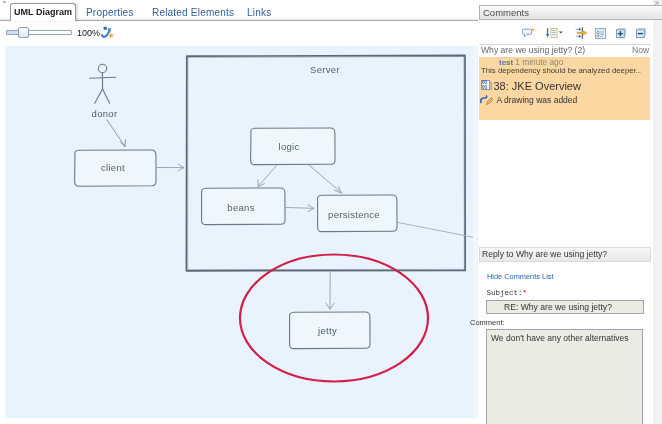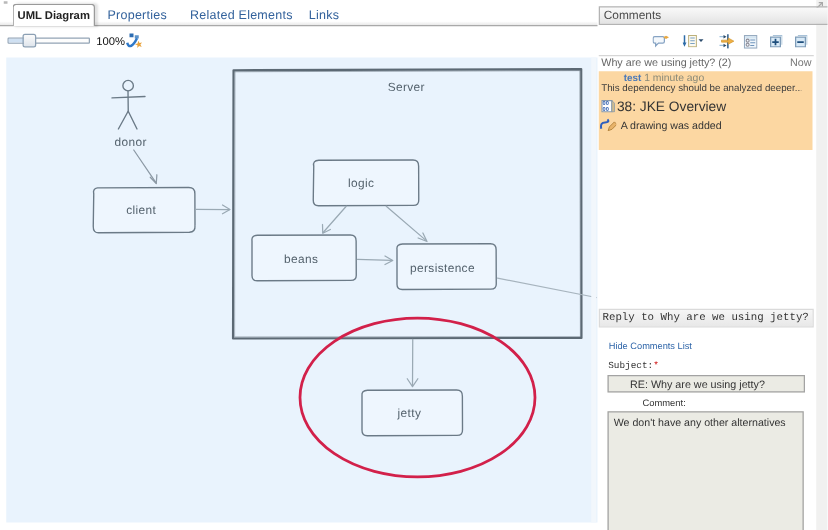--- a/index.html
+++ b/index.html
@@ -27,26 +27,26 @@
 #toolbar { left:479px; top:20px; width:172px; height:25px; background:#fff; border-bottom:1px solid #d6d6d6; }
 #threadtitle { left:481px; top:45px; font-size:8.6px; color:#666; }
 #threadnow { top:45px; left:632px; font-size:8.6px; color:#777; }
 #orange { left:479px; top:57px; width:171px; height:63px; background:#fcd7a2; }
 #orow1 { left:499px; top:56.5px; font-size:8.3px; color:#8a8a78; }
 #orow1 b { color:#4b79b8; font-size:7.9px; }
 #orow2 { left:481px; top:66px; width:160px; font-size:7.8px; color:#3d3d3d; white-space:nowrap; overflow:hidden; }
 #orow3 { left:493.5px; top:79.5px; font-size:11px; color:#333; }
 #orow4 { left:496.5px; top:95px; font-size:8.5px; color:#333; }
 
-#replyheader { left:479px; top:247px; width:172px; height:15px; background:linear-gradient(#f6f6f6,#e8e8e8); border:1px solid #dadada; font-size:8.6px; color:#333; line-height:13px; padding-left:2px;font-family:Liberation Mono, monospace; }
+#replyheader { left:479px; top:247px; width:172px; height:15px; background:linear-gradient(#f6f6f6,#e8e8e8); border:1px solid #dadada; font-size:8.6px; color:#333; line-height:13px; padding-left:2px; }
 #hidelink { left:487px; top:272px; font-size:7.4px; color:#2d64a8; }
 #subjlabel { left:486.5px; top:289px; font-size:7.5px; color:#333;font-family:Liberation Mono, monospace; }
 #subjlabel .req { color:#cc0000; }
 #subjinput { left:486px; top:300px; width:158px; height:14px; background:#ebebe4; border:1px solid #a3a3a3; font-size:8.6px; color:#333; line-height:12px; padding-left:17px; }
-#commlabel { left:514px; top:318px; font-size:7.5px; color:#333; }
+#commlabel { left:470px; top:318px; font-size:7.5px; color:#333; }
 #commarea { left:486px; top:329px; width:157px; height:100px; background:#ebebe4; border:1px solid #a3a3a3; font-size:8.5px; color:#333; padding:3px 0 0 4px; }
 </style>
 </head>
 <body>
 <div class="abs" id="tabshadow"></div>
 <div class="abs" style="left:3px;top:1px;width:3px;height:2px;background:#b9b9b9"></div>
 <div class="abs" id="tabline"></div>
 <div class="abs" id="tabactive">UML Diagram</div>
 <div class="abs tablink" style="left:86px">Properties</div>
 <div class="abs tablink" style="left:152px">Related Elements</div>

